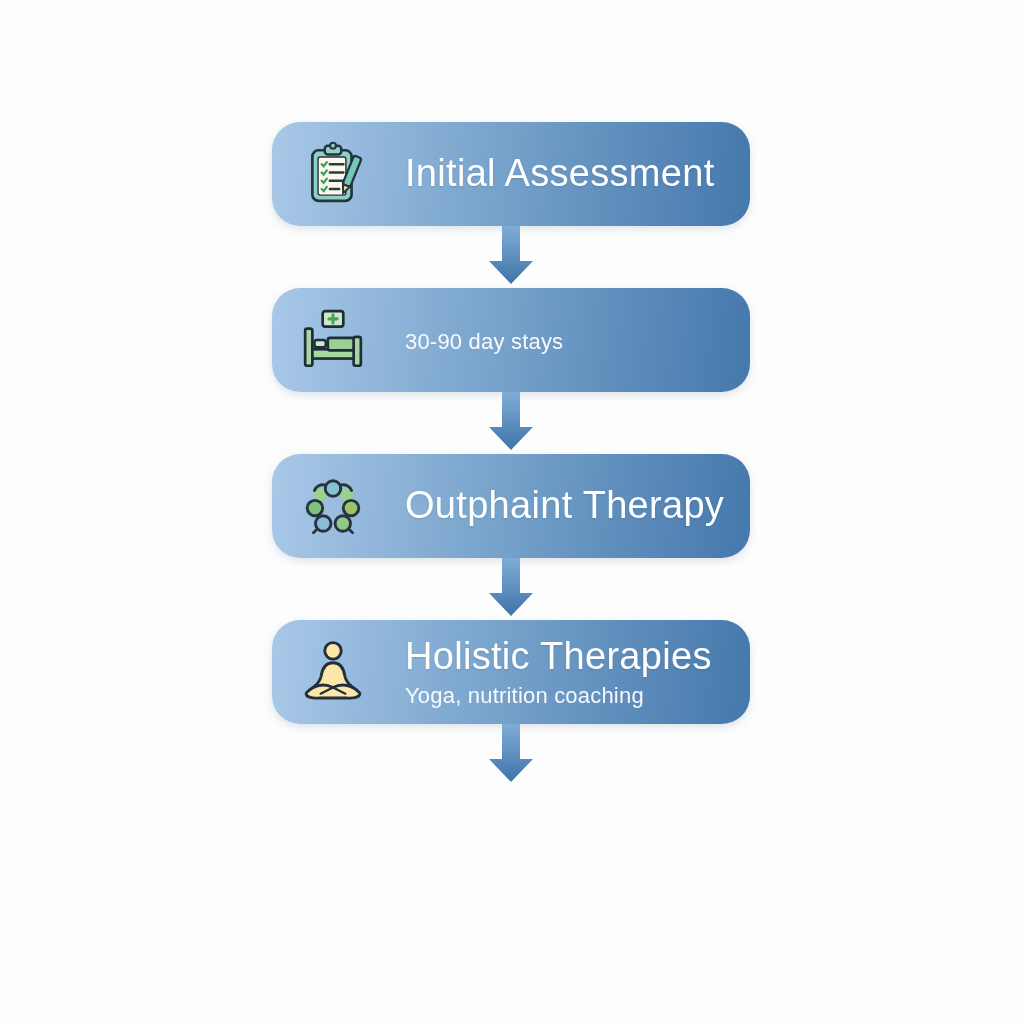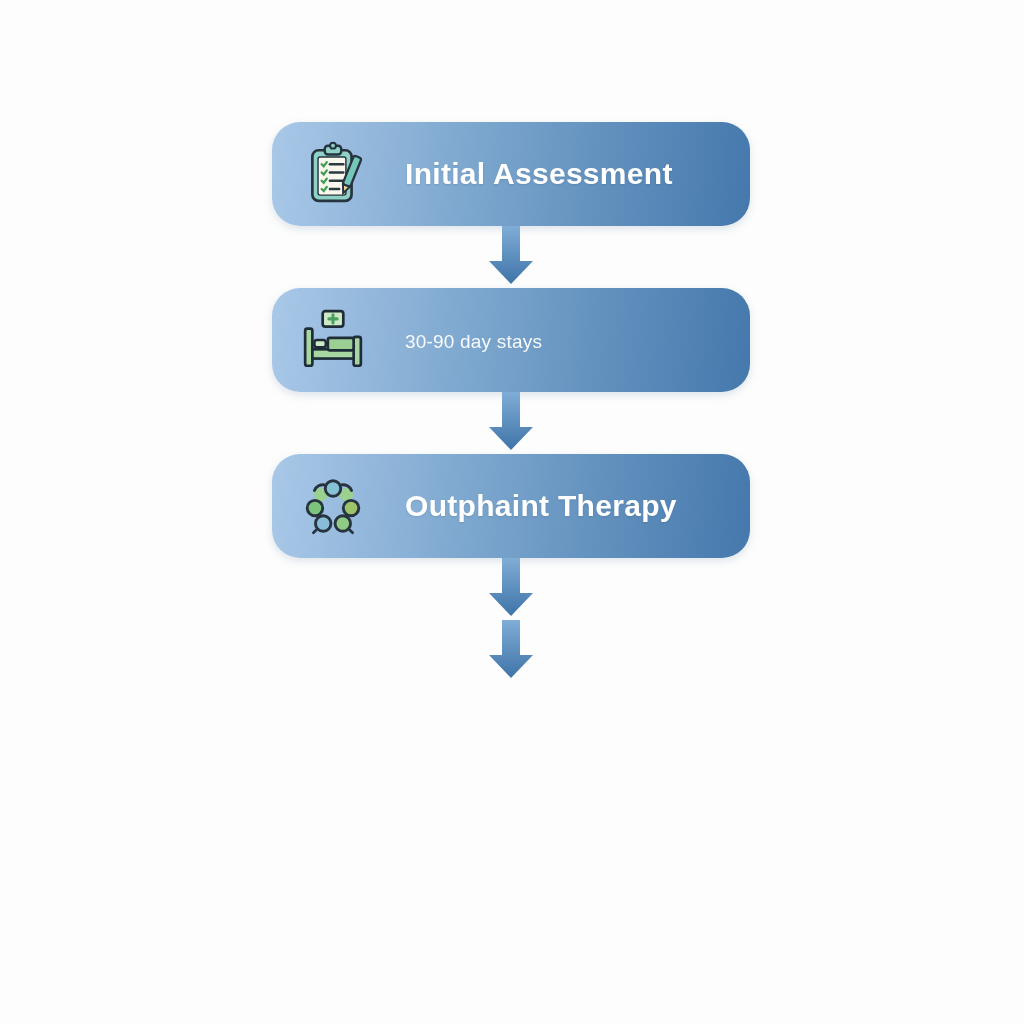--- a/index.html
+++ b/index.html
@@ -34,29 +34,29 @@
     flex:0 0 66px;
     display:flex;align-items:center;justify-content:center;
   }
   .step-icon svg{width:66px;height:66px;display:block;}
   .step-text{
     margin-left:39px;
     display:flex;flex-direction:column;justify-content:center;
   }
   .step-title{
     color:#ffffff;
-    font-size:30px;
-    font-weight:700;
+    font-size:38px;
+    font-weight:400;
     letter-spacing:0.3px;
     line-height:1.15;
     text-shadow:0 1px 2px rgba(40,70,100,0.18);
   }
   .step-subtitle{
     color:rgba(255,255,255,0.94);
-    font-size:19px;
+    font-size:22px;
     font-weight:400;
     letter-spacing:0.2px;
     margin-top:4px;
   }
   .step-subtitle:empty{display:none;margin:0;}
   .arrow-gap{
     height:62px;
     display:flex;align-items:flex-start;justify-content:center;
   }
   .arrow-gap svg{display:block;}
@@ -153,20 +153,34 @@
 
       </div>
     </div>
 
     <div class="arrow-gap">
       <svg width="44" height="58" viewBox="0 0 44 58">
         <path d="M13,0 h18 v35 h13 L22,58 L0,35 h13 Z" fill="url(#arrowGrad)"></path>
       </svg>
     </div>
 
+    <div class="step-card">
+      <div class="step-icon">
+        <svg viewBox="0 0 64 64">
+          <circle cx="32" cy="11.5" r="8" fill="#fbe7a9" stroke="#232f3b" stroke-width="2.8"></circle>
+          <path d="M32,23 C25,23 21.5,29 20.5,36 C19.8,40 17,43.5 13.5,46.5 C11,48.7 12.5,51.5 16,51 L48,51 C51.5,51.5 53,48.7 50.5,46.5 C47,43.5 44.2,40 43.5,36 C42.5,29 39,23 32,23 Z" fill="#fbe7a9" stroke="#232f3b" stroke-width="2.8" stroke-linejoin="round"></path>
+          <path d="M6,52.5 C13,44.5 23,42.5 32,47 C41,42.5 51,44.5 58,52.5 C58.5,56 53,58 45,57.2 L19,57.2 C11,58 5.5,56 6,52.5 Z" fill="#fbe7a9" stroke="#232f3b" stroke-width="2.8" stroke-linejoin="round"></path>
+          <path d="M32,47 L20,53 M32,47 L44,53" fill="none" stroke="#232f3b" stroke-width="2.2" stroke-linecap="round"></path>
+        </svg>
+      </div>
+      <div class="step-text">
+        <div class="step-title">Holistic Therapies</div>
+        <div class="step-subtitle">Yoga, nutrition coaching</div>
+      </div>
+    </div>
 
     <div class="arrow-gap">
       <svg width="44" height="58" viewBox="0 0 44 58">
         <path d="M13,0 h18 v35 h13 L22,58 L0,35 h13 Z" fill="url(#arrowGrad)"></path>
       </svg>
     </div>
 
 
   </div>
 </div>

